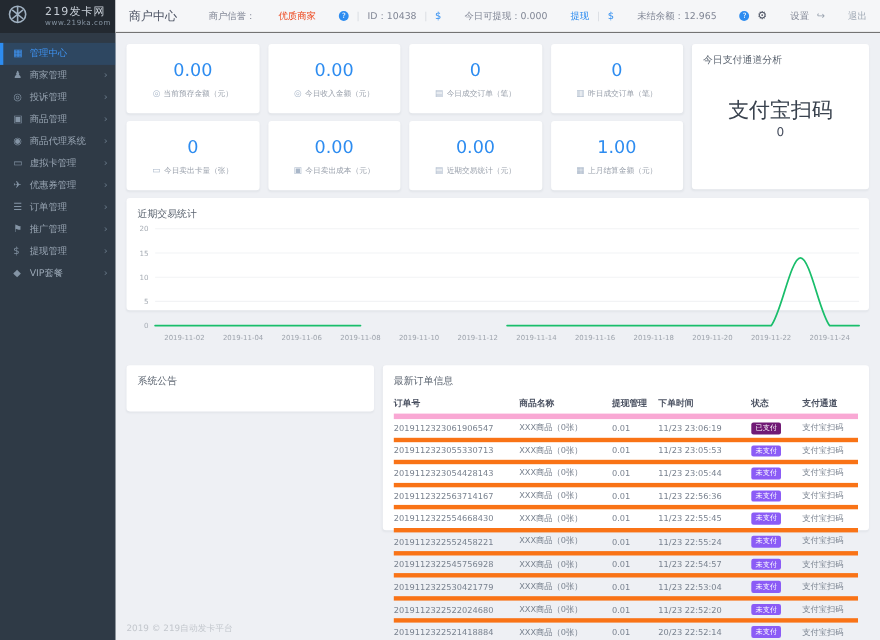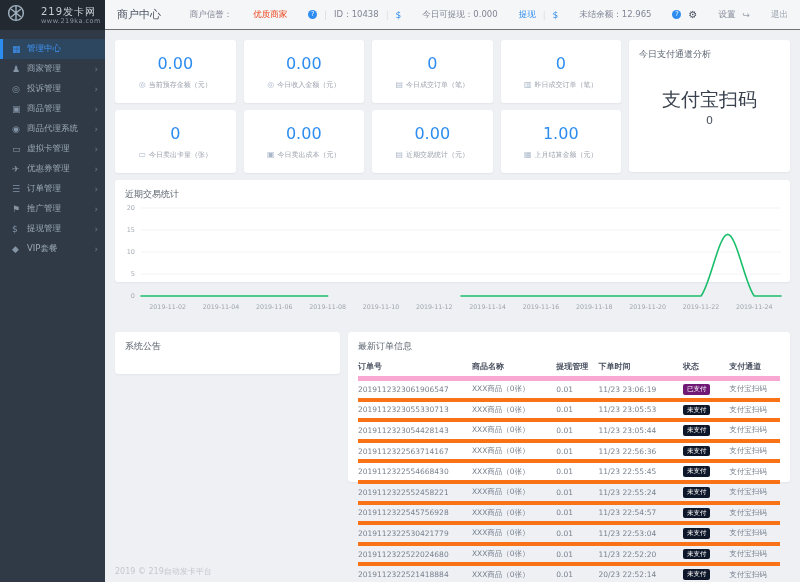--- a/index.html
+++ b/index.html
@@ -52,21 +52,21 @@
   #chart{position:absolute;left:2px;top:22px}
   
   .announce-card{left:10px;top:302px;width:225px;height:42px}
   .orders-card{left:243px;top:302px;width:442px;height:150px}
   .tbl{padding:3px 10px 0 10px}
   .tbl-header,.tbl-row{display:grid;grid-template-columns:27% 20% 10% 20% 11% 12%;align-items:center}
   .tbl-header{height:20px;font-size:8px;color:#495060;font-weight:bold;border-bottom:5px solid #f9a8d4}
   .tbl-row{height:16.6px;font-size:7.5px;color:#79828f;border-bottom:4px solid #f97316}
   .badge{display:inline-block;font-size:6.5px;color:#fff;padding:2px 4px;border-radius:2px;line-height:1}
   .badge.paid{background:#701a75}
-  .badge.unpaid{background:#0f172a}
+  .badge.unpaid{background:#8b5cf6}
   .footer{position:absolute;left:10px;top:536px;font-size:8px;color:#c3c7cd}
 </style>
 </head>
 <body>
 
 <div class="header">
   <div class="logo">
     <span>
       <svg width="18" height="18" viewBox="0 0 20 20">
         <circle cx="10" cy="10" r="8.2" fill="none" stroke="#9fb0c0" stroke-width="1.6"></circle>

